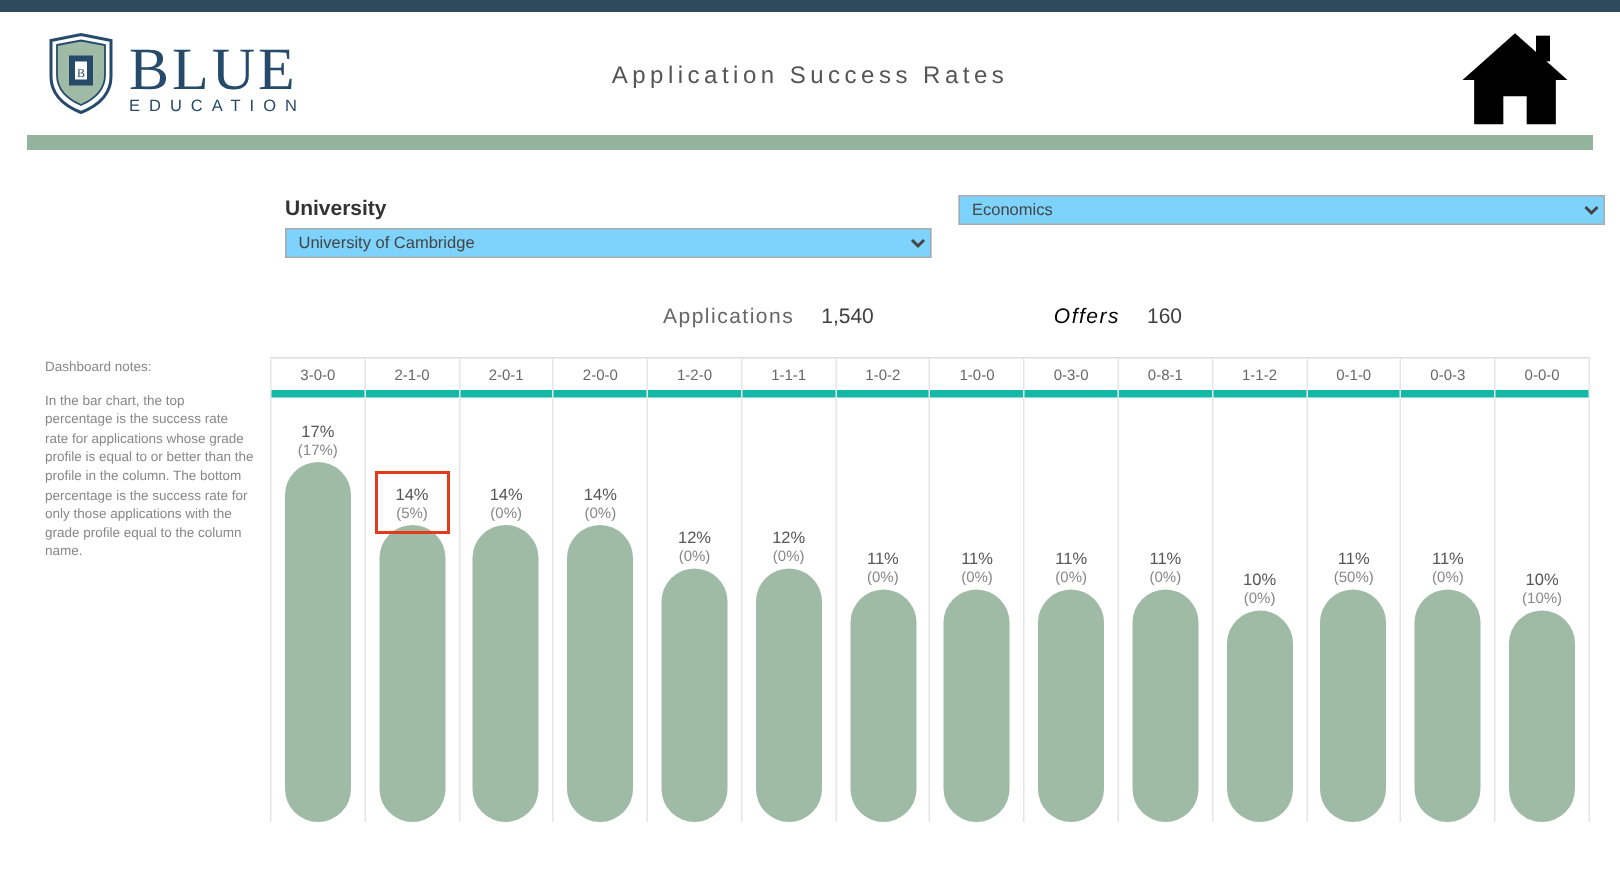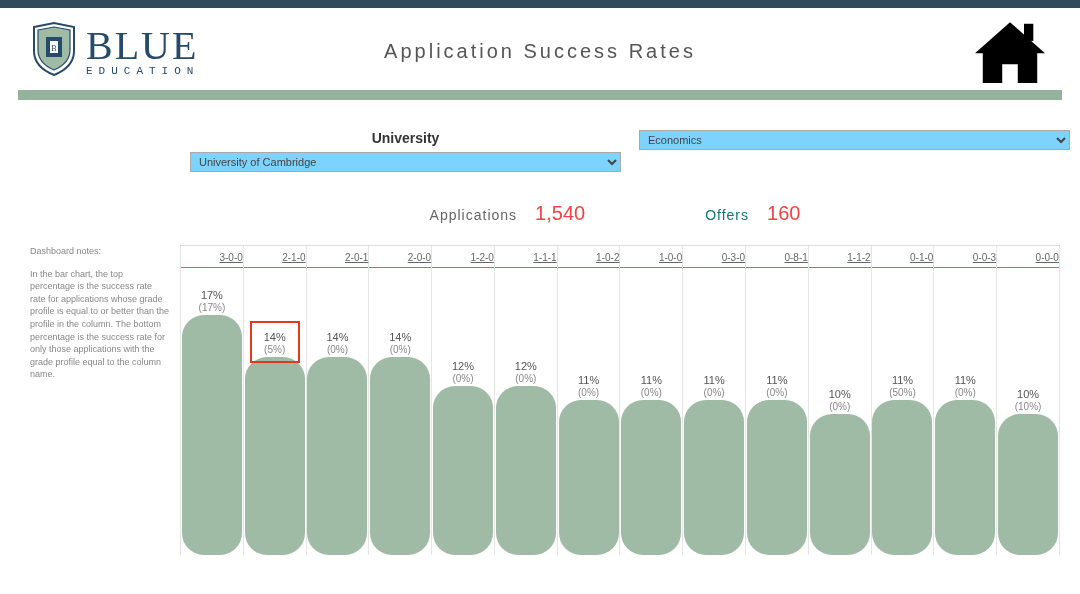--- a/index.html
+++ b/index.html
@@ -33,47 +33,47 @@
     font-size: 40px;
     font-weight: 400;
     color: #264b6a;
     letter-spacing: 2px;
     font-family: Georgia, "Times New Roman", serif;
   }
   .logo-text .small {
     font-size: 11px;
     letter-spacing: 6px;
     color: #264b6a;
-    font-family: Liberation Mono, monospace;
+    font-family: Liberation Sans, sans-serif;
   }
   .page-title {
     position: absolute;
     left: 50%;
     transform: translateX(-50%);
-    font-size: 20px;
+    font-size: 16px;
     letter-spacing: 3px;
     color: #555;
     font-weight: 400;
   }
   .home-icon {
     margin-left: auto;
     width: 80px;
     height: 70px;
     cursor: pointer;
   }
   .green-bar { height: 10px; background: #94b39c; margin: 0 18px; }
   .filters {
     display: flex;
     gap: 18px;
     margin: 30px 0 0 190px;
     width: 880px;
   }
   .filter-col { flex: 1; }
   .filter-label {
-    text-align: center;
+    text-align: left;
     font-size: 14px;
     font-weight: 600;
     color: #333;
     margin-bottom: 6px;
   }
   .filter-select {
     width: 100%;
     font-size: 11px;
     padding: 2px 4px;
     border: 1px solid #aaa;
@@ -84,22 +84,22 @@
   .stats {
     display: flex;
     justify-content: center;
     gap: 120px;
     margin: 30px 0 20px 150px;
     font-size: 15px;
     color: #666;
   }
   .stat { display: flex; align-items: baseline; gap: 18px; }
   .stat-label { font-size: 14px; letter-spacing: 1px; }
-  .stat-value { font-size: 20px; color: #ef4444; }
-  .stat.offers .stat-label { color: #0f766e; }
+  .stat-value { font-size: 14px; color: #404040; }
+  .stat.offers .stat-label { color: #000000; font-style: italic; }
   .main-row { display: flex; }
   .notes {
     width: 180px;
     padding: 0 10px 0 30px;
     font-size: 9px;
     color: #888;
     line-height: 1.4;
   }
   .notes .nt { margin-bottom: 10px; }
   .chart-wrap {
@@ -125,35 +125,34 @@
     position: relative;
     display: flex;
     flex-direction: column;
     align-items: center;
   }
   .col:first-child { border-left: 1px solid #e5e5e5; }
   .cat {
     font-size: 10px;
     color: #666;
     padding: 6px 0 4px 0;
-    border-bottom: 1px solid #14b8a6;
+    border-bottom: 5px solid #14b8a6;
     width: 100%;
-    text-align: right;
-    text-decoration: underline;
+    text-align: center;
   }
   .bar-area {
     position: relative;
     flex: 1;
     width: 100%;
     display: flex;
     justify-content: center;
     align-items: flex-end;
   }
   .bar {
-    width: 60px;
+    width: 44px;
     background: #9fbaa5;
     position: relative;
     border-radius: 22px;
   }
   .bar-label {
     position: absolute;
     bottom: 100%;
     left: 50%;
     transform: translateX(-50%);
     text-align: center;

